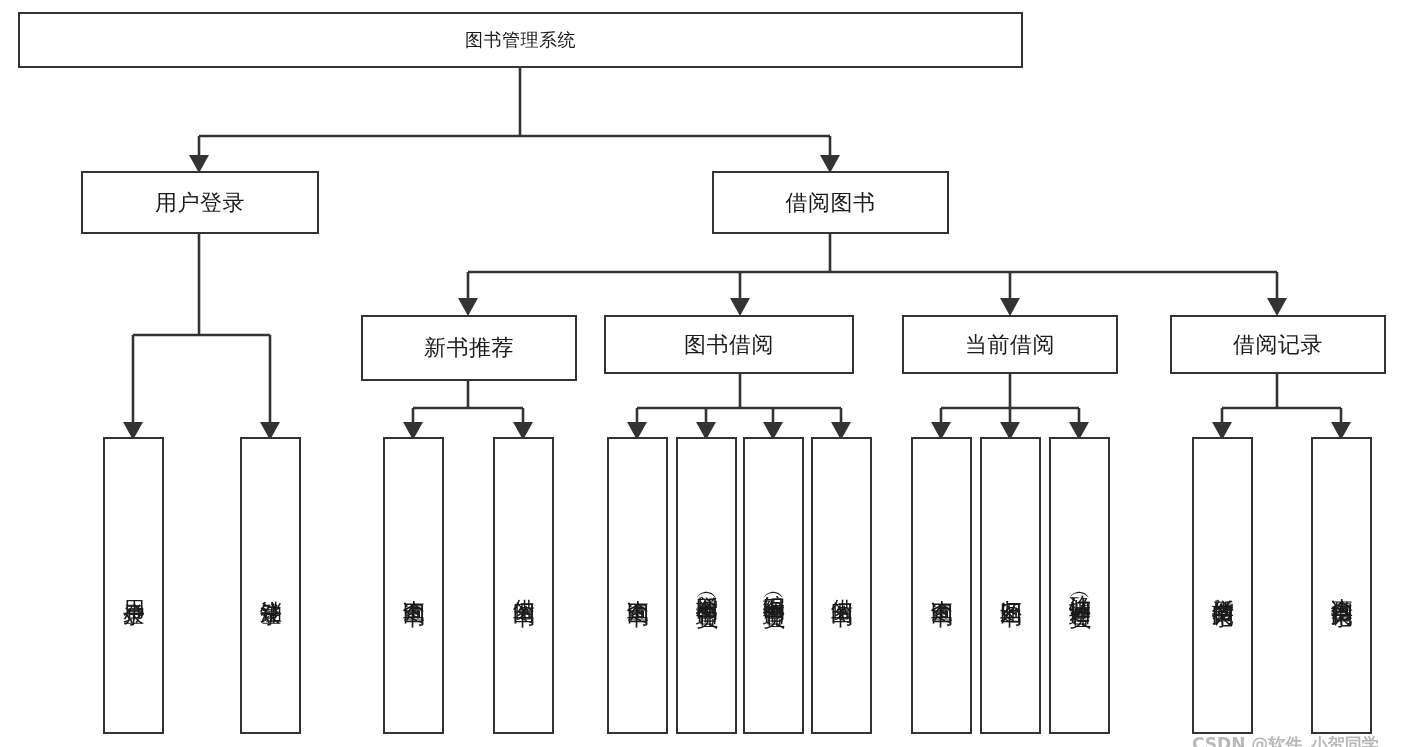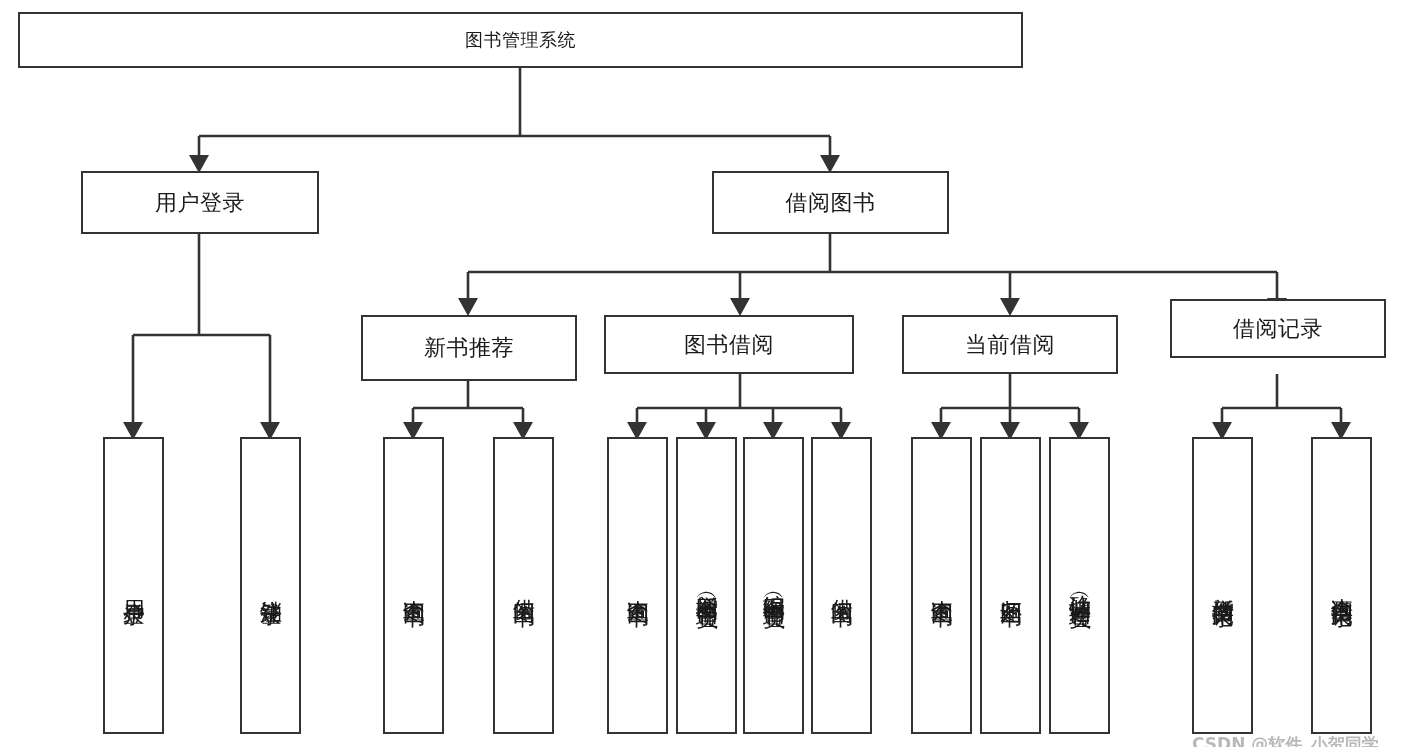--- a/index.html
+++ b/index.html
@@ -152,21 +152,21 @@
   </div>
 
   <div class="node node-branch" style="left:604px; top:315px; width:250px; height:59px;">
     <span class="node-label">图书借阅</span>
   </div>
 
   <div class="node node-branch" style="left:902px; top:315px; width:216px; height:59px;font-family:Liberation Mono, monospace;">
     <span class="node-label">当前借阅</span>
   </div>
 
-  <div class="node node-branch" style="left:1170px; top:299px; width:216px; height:59px;">
+  <div class="node node-branch" style="left:1170px; top:315px; width:216px; height:59px;">
     <span class="node-label">借阅记录</span>
   </div>
 
   <div class="node node-leaf leaf-mid" style="left:103px; top:437px; width:61px; height:297px;">
     <span class="node-label" style="padding-top: 143px;">用户登录</span>
   </div>
   <div class="node node-leaf leaf-mid" style="left:240px; top:437px; width:61px; height:297px;">
     <span class="node-label" style="padding-top: 143px;">注销登录</span>
   </div>
 

